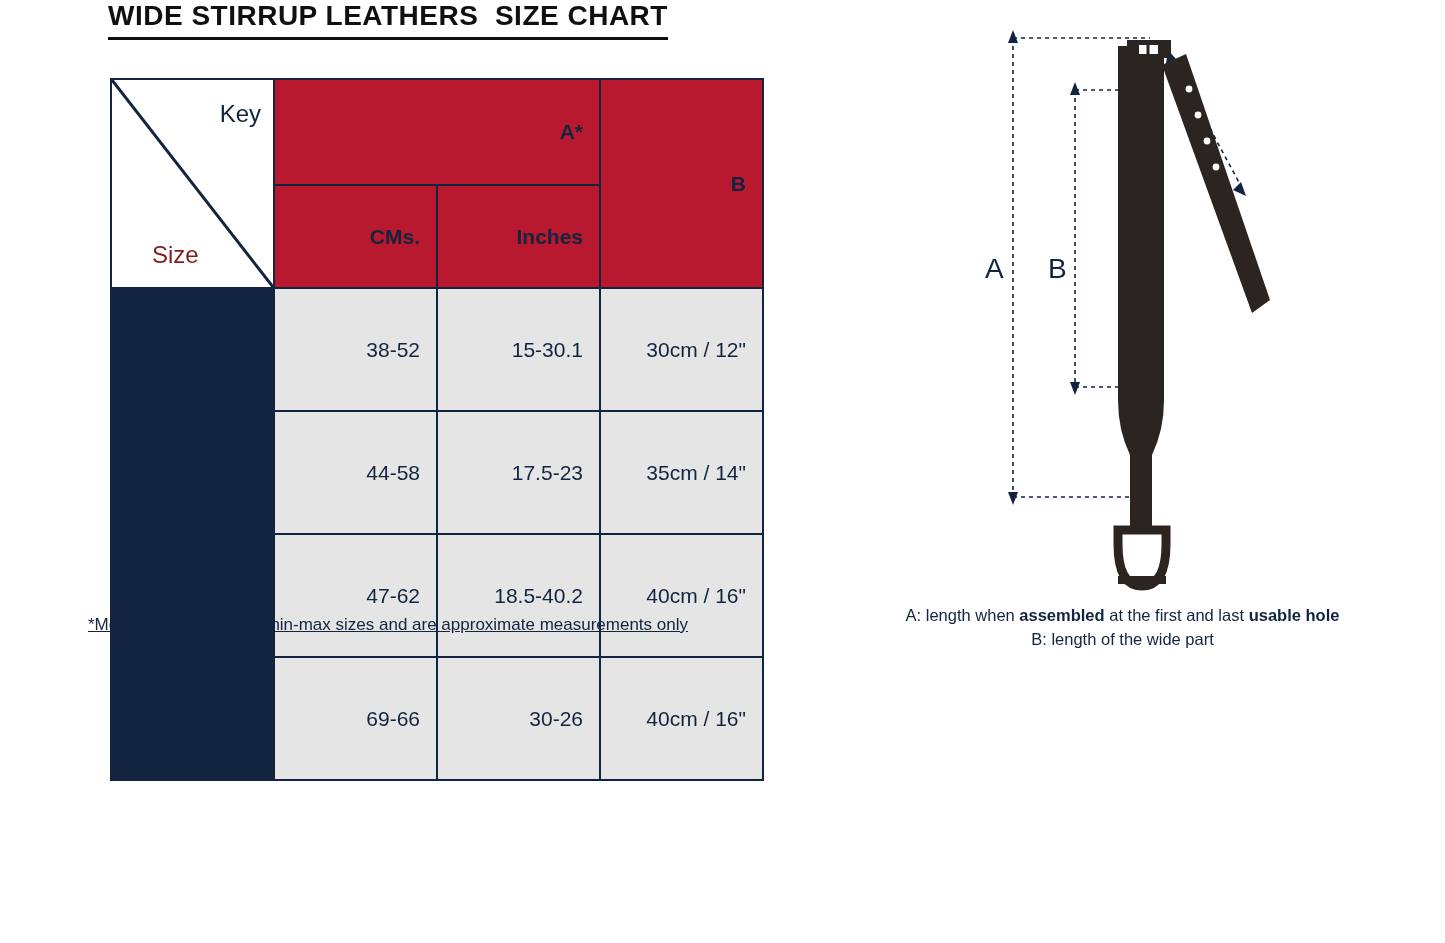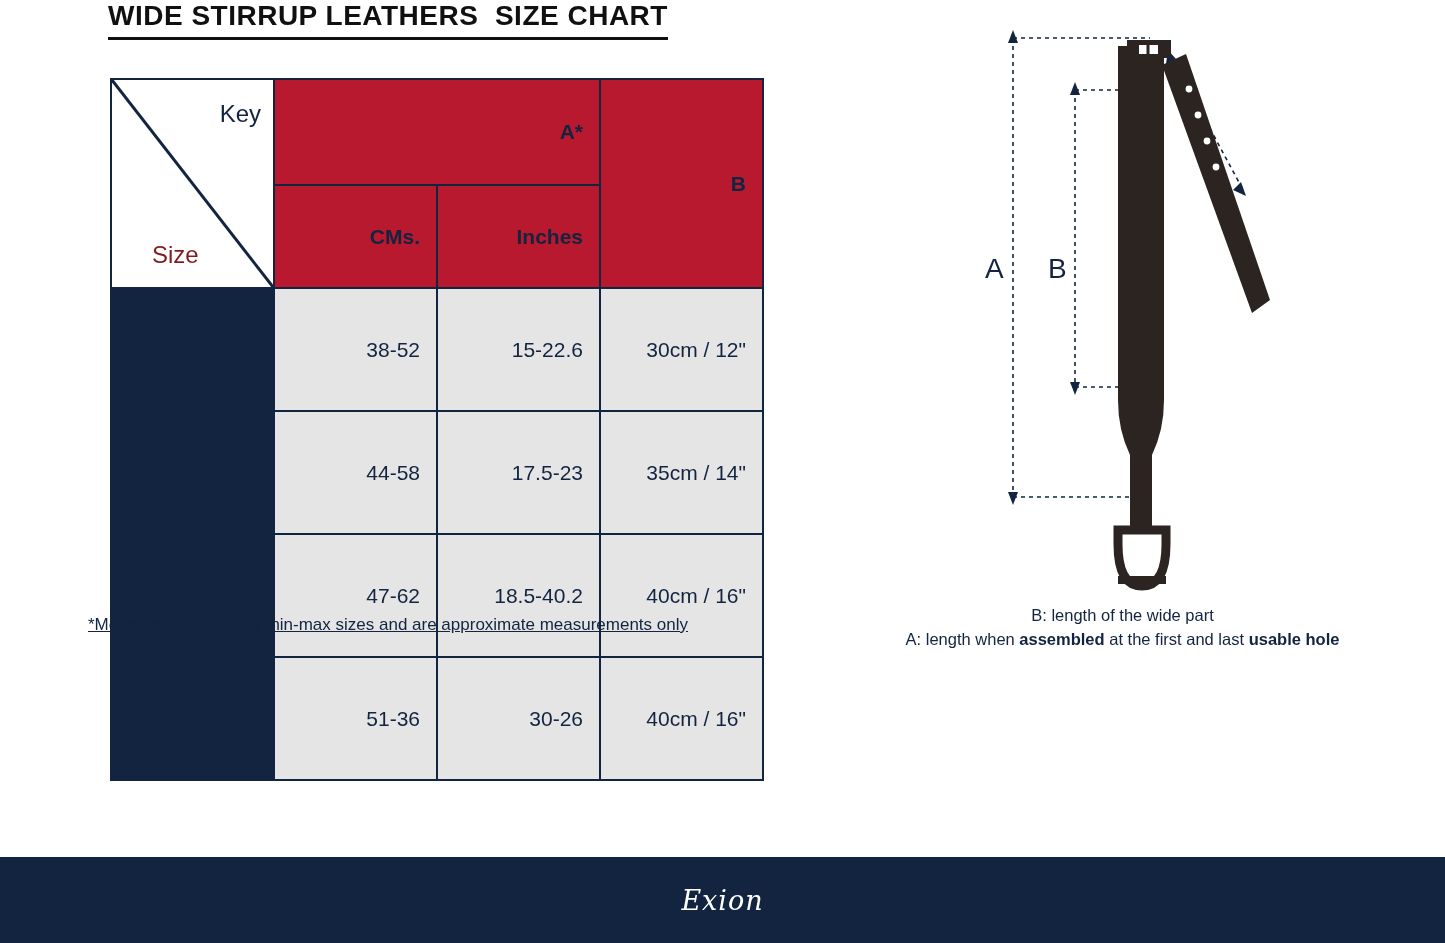--- a/index.html
+++ b/index.html
@@ -201,38 +201,38 @@
           <td class="hdr-red hdr-b" rowspan="2">B</td>
         </tr>
         <tr>
           <td class="hdr-red hdr-sub">CMs.</td>
           <td class="hdr-red hdr-sub">Inches</td>
         </tr>
 
         <tr>
           <td class="size-cell">120cm / 48"</td>
           <td class="val-cell">38-52</td>
-          <td class="val-cell">15-22.6</td>
+          <td class="val-cell">15-30.1</td>
           <td class="val-cell">30cm / 12"</td>
         </tr>
         <tr>
           <td class="size-cell">135cm / 54"</td>
           <td class="val-cell">44-58</td>
           <td class="val-cell">17.5-23</td>
           <td class="val-cell">35cm / 14"</td>
         </tr>
         <tr>
           <td class="size-cell">145cm / 58"</td>
           <td class="val-cell">47-62</td>
           <td class="val-cell">18.5-40.2</td>
           <td class="val-cell">40cm / 16"</td>
         </tr>
         <tr>
           <td class="size-cell">150cm / 60"</td>
-          <td class="val-cell">51-36</td>
+          <td class="val-cell">69-66</td>
           <td class="val-cell">30-26</td>
           <td class="val-cell">40cm / 16"</td>
         </tr>
       </tbody>
     </table>
 
     <div class="footnote">*Measurements are for min-max sizes and are approximate measurements only</div>
   </div>
 
   <div class="right-panel">
@@ -278,23 +278,20 @@
           <path d="M318,520 L366,520 L366,534 Q366,576 342,576 Q318,576 318,534 Z" fill="none" stroke="#2b2420" stroke-width="9"></path>
           <line x1="318" y1="570" x2="366" y2="570" stroke="#2b2420" stroke-width="8"></line>
         </g>
 
         <text x="185" y="268" font-family="Liberation Sans, sans-serif" font-size="28" fill="#12243f">A</text>
         <text x="248" y="268" font-family="Liberation Sans, sans-serif" font-size="28" fill="#12243f">B</text>
       </svg>
     </div>
 
     <div class="legend">
-      <div>B: length of the wide part</div>
       <div>
         <span>A: length when </span><b>assembled</b><span> at the first and last </span><b>usable hole</b>
       </div>
+      <div>B: length of the wide part</div>
     </div>
   </div>
 
-  <div class="footer">
-    <div class="brand">Exion</div>
-  </div>
 </div>
 
 </body></html>

